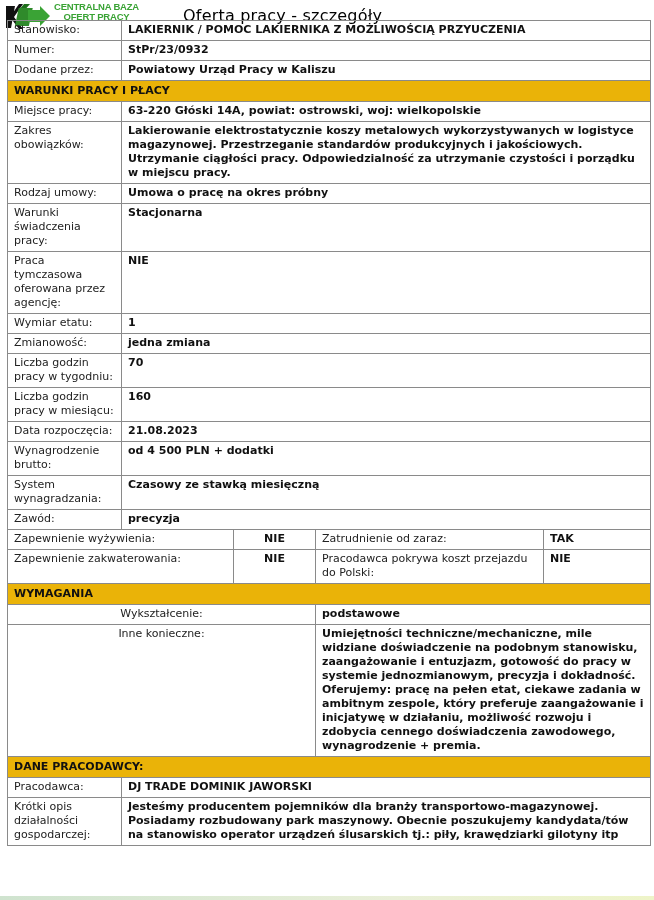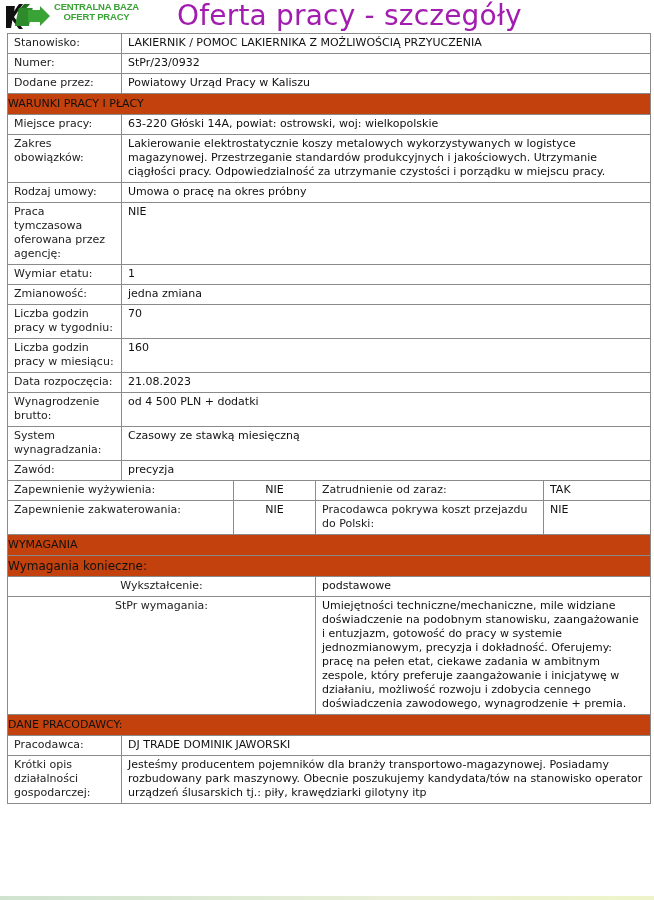--- a/index.html
+++ b/index.html
@@ -8,34 +8,34 @@
     font-family: "DejaVu Sans", sans-serif; font-size: 11px; color: #111;
   }
   .header { position: relative; height: 33px; }
   .logo { position: absolute; left: 6px; top: 2px; display: flex; align-items: flex-start; }
   .logo svg { display: block; }
   .logo-text {
     margin-left: 4px; color: #3aa335; font-family: "Liberation Sans", sans-serif;
     font-weight: bold; font-size: 9.5px; line-height: 10px; text-align: center; letter-spacing: -0.2px;
   }
   .page-title {
-    position: absolute; left: 177px; top: 0px; font-family: "DejaVu Sans", sans-serif;
-    font-size: 28px; line-height: 32px; color: #a21caf; font-weight: normal; letter-spacing: 0.2px;
+    position: absolute; left: 183px; top: 0px; font-family: "DejaVu Sans", sans-serif;
+    font-size: 16px; line-height: 32px; color: #000000; font-weight: normal; letter-spacing: 0.2px;
   }
   table.offer {
-    position: absolute; left: 7px; top: 33px; width: 643px;
+    position: absolute; left: 7px; top: 20px; width: 643px;
     border-collapse: collapse; table-layout: fixed;
   }
   table.offer td {
     border: 1px solid #8a8a8a; padding: 2px 6px 3px 6px; vertical-align: top;
     line-height: 14px; font-size: 11px;
   }
   td.lbl { color: #222; font-weight: normal; }
-  td.val { font-weight: normal; color: #111; }
-  tr.section td { background: #c2410c; font-weight: normal; padding: 3px 0; }
+  td.val { font-weight: bold; color: #111; }
+  tr.section td { background: #eab308; font-weight: bold; padding: 3px 6px; }
   td.center { text-align: center; }
   .footer-strip {
     position: absolute; left: 0; top: 896px; width: 654px; height: 4px;
     background: linear-gradient(to right, #cfe3cf, #e9efd8 60%, #eef4c8);
   }
 </style>
 </head>
 <body>
 
 <div class="header">
@@ -86,20 +86,24 @@
     </tr>
     <tr>
       <td class="lbl">Zakres obowiązków:</td>
       <td class="val" colspan="4">Lakierowanie elektrostatycznie koszy metalowych wykorzystywanych w logistyce magazynowej. Przestrzeganie standardów produkcyjnych i jakościowych. Utrzymanie ciągłości pracy. Odpowiedzialność za utrzymanie czystości i porządku w miejscu pracy.</td>
     </tr>
     <tr>
       <td class="lbl">Rodzaj umowy:</td>
       <td class="val" colspan="4">Umowa o pracę na okres próbny</td>
     </tr>
     <tr>
+      <td class="lbl">Warunki świadczenia pracy:</td>
+      <td class="val" colspan="4">Stacjonarna</td>
+    </tr>
+    <tr>
       <td class="lbl">Praca tymczasowa oferowana przez agencję:</td>
       <td class="val" colspan="4">NIE</td>
     </tr>
     <tr>
       <td class="lbl">Wymiar etatu:</td>
       <td class="val" colspan="4">1</td>
     </tr>
     <tr>
       <td class="lbl">Zmianowość:</td>
       <td class="val" colspan="4">jedna zmiana</td>
@@ -137,29 +141,26 @@
     <tr>
       <td class="lbl" colspan="2">Zapewnienie zakwaterowania:</td>
       <td class="val center">NIE</td>
       <td class="lbl">Pracodawca pokrywa koszt przejazdu do Polski:</td>
       <td class="val">NIE</td>
     </tr>
 
     <tr class="section">
       <td colspan="5">WYMAGANIA</td>
     </tr>
-    <tr class="section">
-      <td colspan="5" style="font-size:12px;">Wymagania konieczne:</td>
-    </tr>
     <tr>
       <td class="lbl center" colspan="3">Wykształcenie:</td>
       <td class="val" colspan="2">podstawowe</td>
     </tr>
     <tr>
-      <td class="lbl center" colspan="3">StPr wymagania:</td>
+      <td class="lbl center" colspan="3">Inne konieczne:</td>
       <td class="val" colspan="2">Umiejętności techniczne/mechaniczne, mile widziane doświadczenie na podobnym stanowisku, zaangażowanie i entuzjazm, gotowość do pracy w systemie jednozmianowym, precyzja i dokładność. Oferujemy: pracę na pełen etat, ciekawe zadania w ambitnym zespole, który preferuje zaangażowanie i inicjatywę w działaniu, możliwość rozwoju i zdobycia cennego doświadczenia zawodowego, wynagrodzenie + premia.</td>
     </tr>
 
     <tr class="section">
       <td colspan="5">DANE PRACODAWCY:</td>
     </tr>
     <tr>
       <td class="lbl">Pracodawca:</td>
       <td class="val" colspan="4">DJ TRADE DOMINIK JAWORSKI</td>
     </tr>

